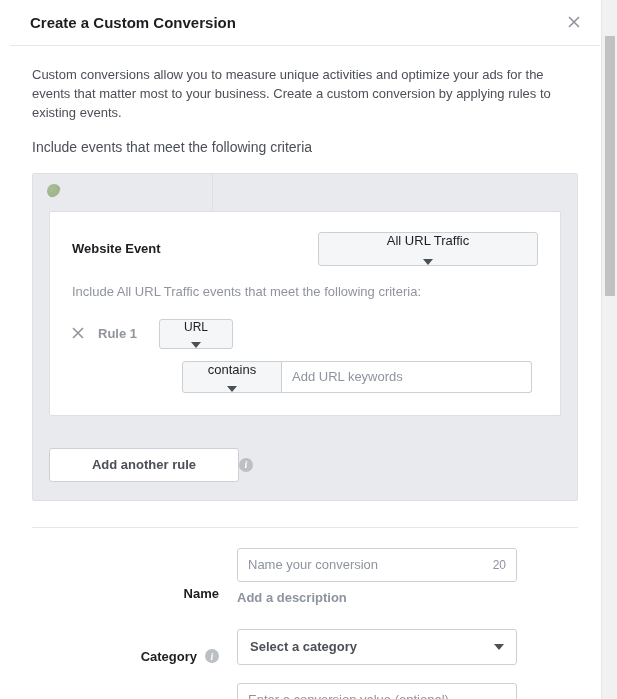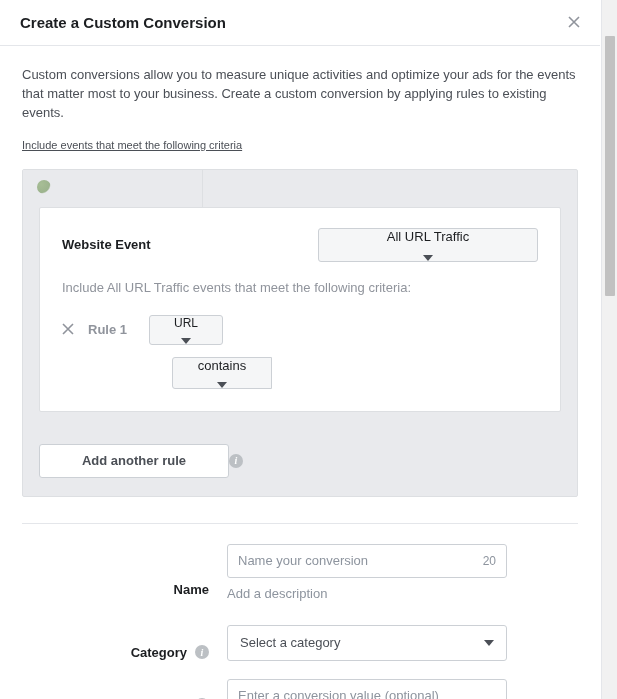--- a/index.html
+++ b/index.html
@@ -11,20 +11,21 @@
     width: 617px;
     height: 699px;
     overflow: hidden;
     position: relative;
   }
   .dialog {
     width: 600px;
     height: 699px;
     position: relative;
     overflow-y: auto;
+    padding-left: 10px;
   }
   .dialog-header {
     display: flex;
     align-items: center;
     justify-content: space-between;
     padding: 14px 20px 14px 20px;
     border-bottom: 1px solid #e4e6ea;
   }
   .dialog-title {
     font-size: 15px;
@@ -40,24 +41,23 @@
     padding: 20px 22px;
     overflow-y: auto;
   }
   .intro {
     font-size: 13px;
     color: #4b4f56;
     line-height: 1.45;
     margin-bottom: 16px;
   }
   .subhead {
-    font-size: 11px;
+    font-size: 14px;
     color: #4b4f56;
     margin-bottom: 18px;
-    text-decoration: underline;
   }
   .criteria-wrap {
     background: #e9eaed;
     border: 1px solid #dddfe2;
     border-radius: 2px;
   }
   .tab-row {
     display: flex;
   }
   .tab {
@@ -237,33 +237,34 @@
   }
   .text-input-with-count input::placeholder { color: #8d949e; }
   .char-count { color: #8d949e; font-size: 12px; }
   .desc-link {
     color: #8d949e;
     font-size: 13px;
     cursor: pointer;
     display: inline-block;
     margin-top: 8px;
     margin-bottom: 16px;
+    font-weight: bold;
   }
   .cat-select {
     width: 100%;
     height: 36px;
     border: 1px solid #ccd0d5;
     border-radius: 3px;
     padding: 0 12px;
     display: flex;
     align-items: center;
     justify-content: space-between;
     background: #fff;
     font-size: 13px;
-    font-weight: 400;
+    font-weight: 700;
     color: #4b4f56;
     cursor: pointer;
   }
   .scrollbar-mock {
     position: absolute;
     right: 0;
     top: 0;
     width: 16px;
     height: 699px;
     background: #f1f1f1;
@@ -329,20 +330,21 @@
             <span>URL</span>
             <span class="caret"></span>
           </div>
         </div>
 
         <div class="rule-cond-row">
           <div class="select-like small2" style="width:100px; border-radius:3px 0 0 3px;">
             <span>contains</span>
             <span class="caret"></span>
           </div>
+          <input class="input-text" style="width: 250px; flex: 0 0 auto;" placeholder="Add URL keywords">
         </div>
 
       </div>
 
       <div class="add-rule-row">
         <div class="add-rule-btn">
           <span>Add another rule</span>
         </div>
         <span class="info-i">i</span>
       </div>

